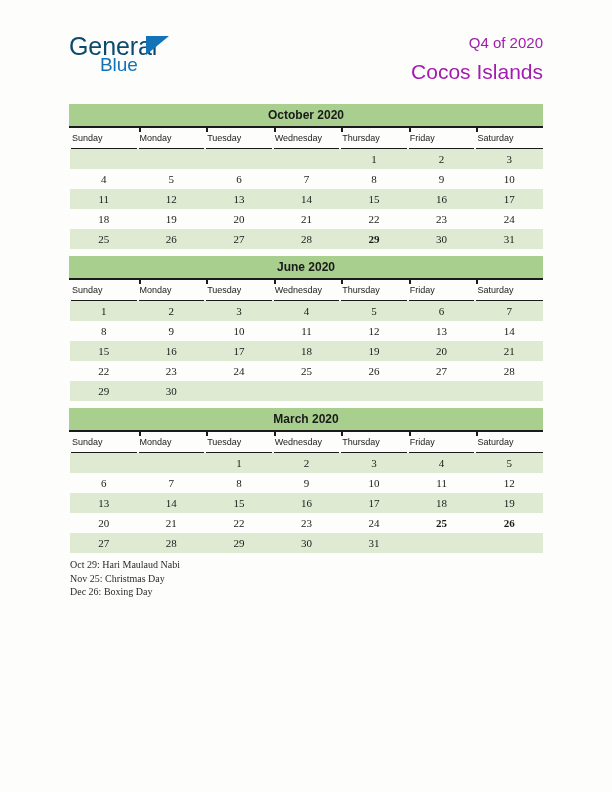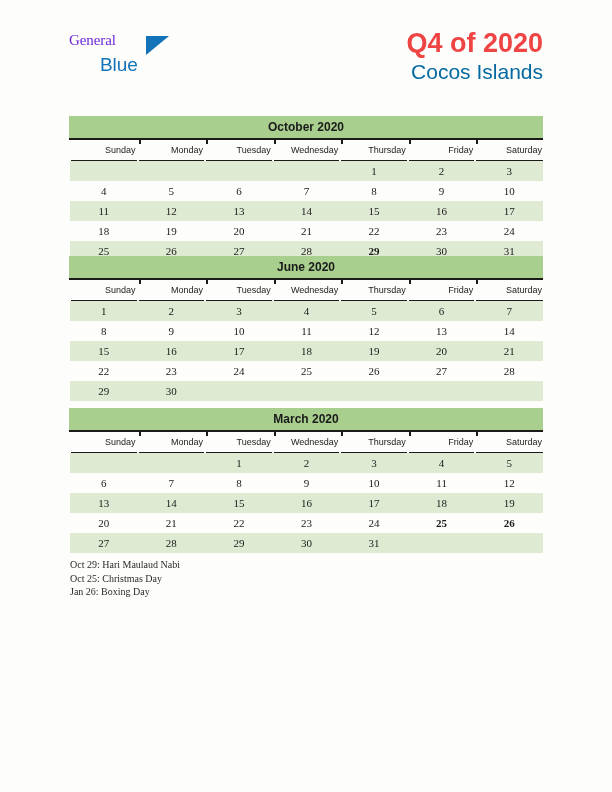--- a/index.html
+++ b/index.html
@@ -29,23 +29,23 @@
     position: absolute;
     left: 0;
     top: 4px;
     width: 200px;
     height: 56px;
   }
   .brand-line1 {
     position: absolute;
     left: 0;
     top: 0;
-    font-family: Liberation Serif, serif;
-    font-size: 15px;
-    color: #6d28d9;
+    font-family: Liberation Sans, sans-serif;
+    font-size: 25px;
+    color: #0c4a6e;
     letter-spacing: -0.1px;
     white-space: nowrap;
   }
   .brand-line2 {
     position: absolute;
     left: 31px;
     top: 22px;
     font-family: "Liberation Sans", "DejaVu Sans", sans-serif;
     font-size: 19px;
     color: #1273b8;
@@ -63,41 +63,40 @@
   }
 
   .title-block {
     position: absolute;
     right: 0;
     top: 0;
     text-align: right;
   }
   .title-main {
     font-family: "Liberation Sans", "DejaVu Sans", sans-serif;
-    font-size: 27px;
-    color: #ef4444;
+    font-size: 15px;
+    color: #a21caf;
     line-height: 30px;
     white-space: nowrap;
-    font-weight: bold;
   }
   .title-sub {
     font-family: "Liberation Sans", "DejaVu Sans", sans-serif;
     font-size: 21px;
-    color: #0369a1;
+    color: #a21caf;
     line-height: 28px;
     white-space: nowrap;
   }
 
   
   .month-block {
     position: absolute;
     left: 69px;
     width: 474px;
   }
-  #month-0 { top: 104px; margin-top: 12px; }
+  #month-0 { top: 104px; }
   #month-1 { top: 256px; }
   #month-2 { top: 408px; }
 
   .month-title {
     height: 22px;
     line-height: 22px;
     background: #a8cf8e;
     text-align: center;
     font-family: "Liberation Sans", "DejaVu Sans", sans-serif;
     font-size: 12px;
@@ -110,21 +109,21 @@
     width: 474px;
     border-collapse: collapse;
     table-layout: fixed;
   }
   table.cal th {
     height: 18px;
     font-family: "Liberation Sans", "DejaVu Sans", sans-serif;
     font-size: 9px;
     font-weight: normal;
     color: #1a1a1a;
-    text-align: right;
+    text-align: left;
     border-bottom: 1.6px solid #1a1a1a;
     border-left: 2px solid transparent;
     background:
       linear-gradient(to right, #1a1a1a 2px, transparent 2px) left top / 100% 4px no-repeat;
     position: relative;
   }
   table.cal th:first-child {
     background-image: none;
   }
   table.cal td {
@@ -384,15 +383,15 @@
           <td></td>
           <td></td>
           <td></td>
         </tr>
       </tbody>
   </table>
 </div>
 
 <div class="notes">
   <div class="note-line">Oct 29: Hari Maulaud Nabi</div>
-  <div class="note-line">Oct 25: Christmas Day</div>
-  <div class="note-line">Jan 26: Boxing Day</div>
+  <div class="note-line">Nov 25: Christmas Day</div>
+  <div class="note-line">Dec 26: Boxing Day</div>
 </div>
 
 </body></html>

